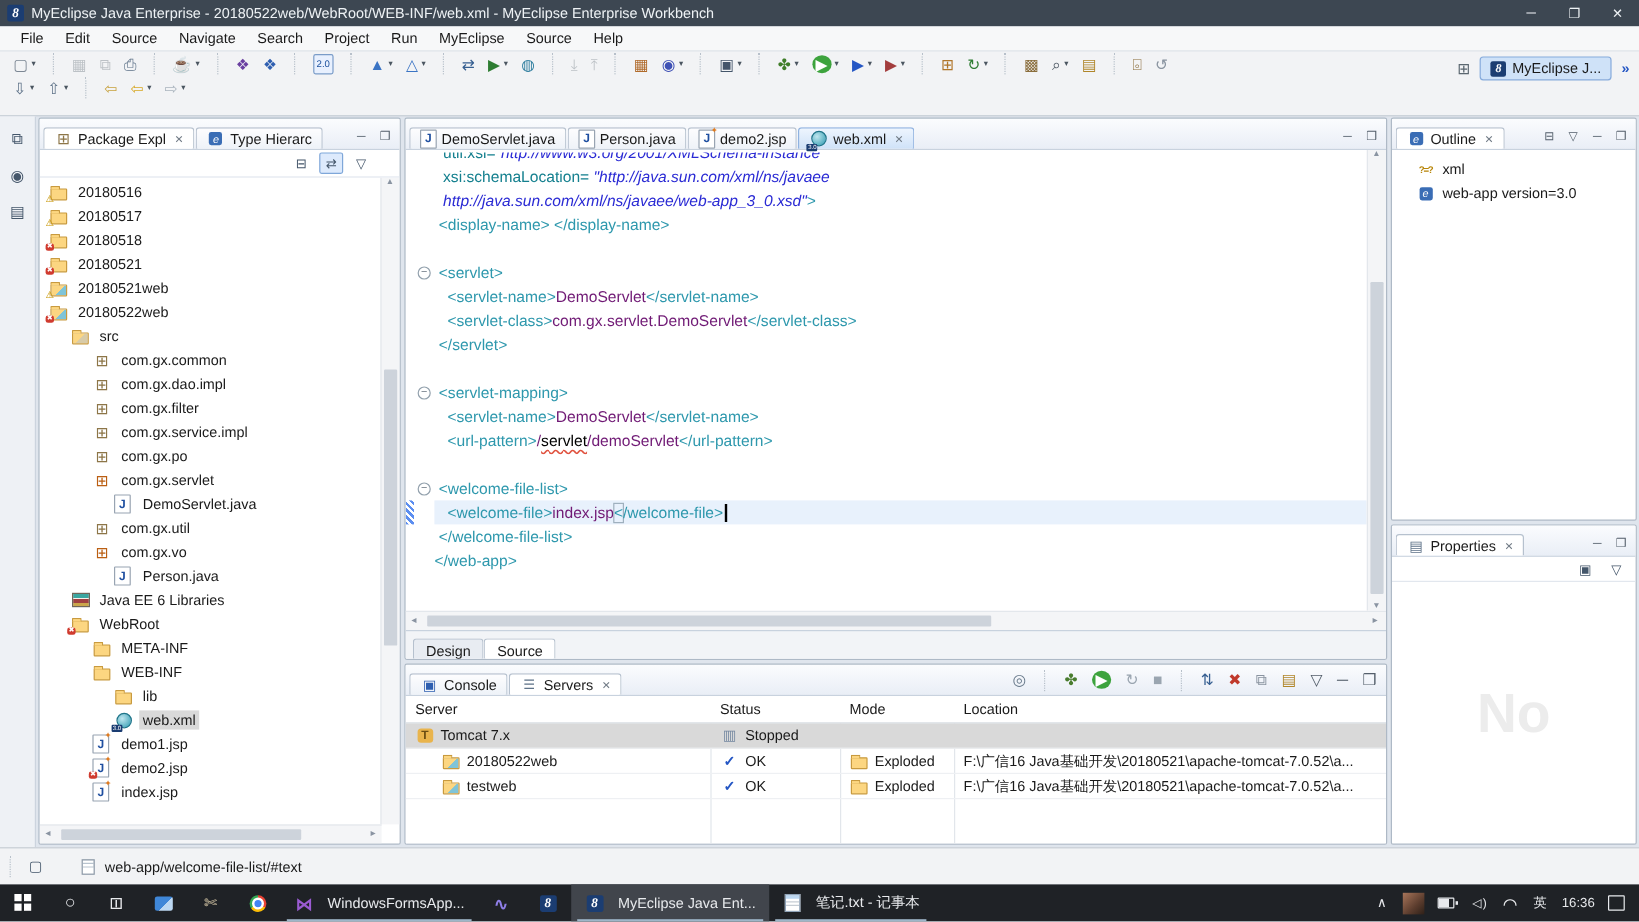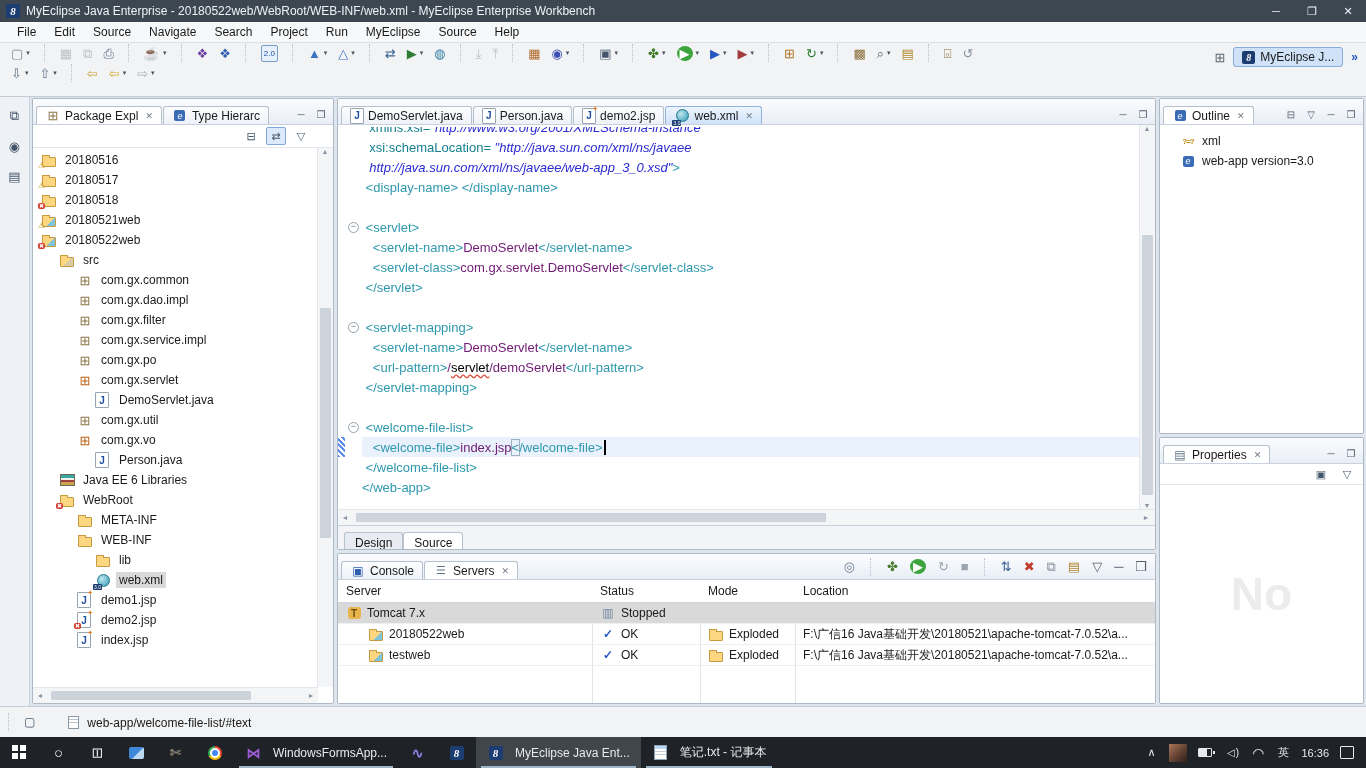--- a/index.html
+++ b/index.html
@@ -434,20 +434,27 @@
           </div>
           <div class="trow" data-level="0">
             <span class="icwrap">
               <span class="ic" data-icon="java-project-icon"></span>
               <span class="dec" data-dec="err"></span>
             </span>
             <span class="tlabel"><span>20180518</span></span>
           </div>
           <div class="trow" data-level="0">
             <span class="icwrap">
+              <span class="ic" data-icon="java-project-icon"></span>
+              <span class="dec" data-dec="err"></span>
+            </span>
+            <span class="tlabel"><span>20180521</span></span>
+          </div>
+          <div class="trow" data-level="0">
+            <span class="icwrap">
               <span class="ic" data-icon="web-project-icon"></span>
               <span class="dec" data-dec="warn"></span>
             </span>
             <span class="tlabel"><span>20180521web</span></span>
           </div>
           <div class="trow" data-level="0">
             <span class="icwrap">
               <span class="ic" data-icon="web-project-icon"></span>
               <span class="dec" data-dec="err"></span>
             </span>
@@ -639,21 +646,21 @@
     <div class="editor-body">
       <div class="codearea">
         <div>
 
         <div class="line" data-clip="true">
               <span class="ann"></span>
               <span class="fold"></span>
               <span class="code">
                 <span style="display:inline-flex;align-items:center;height:100%">
                   
-                <span class="seg" data-style="attr">  xmlns:xsi=</span><span class="seg" data-style="val">"http://www.w3.org/2001/XMLSchema-instance"</span></span>
+                <span class="seg" data-style="attr">  util:xsi=</span><span class="seg" data-style="val">"http://www.w3.org/2001/XMLSchema-instance"</span></span>
               </span>
             </div>
             <div class="line">
               <span class="ann"></span>
               <span class="fold"></span>
               <span class="code">
                 <span style="display:inline-flex;align-items:center;height:100%">
                   
                 <span class="seg" data-style="attr">  xsi:schemaLocation= </span><span class="seg" data-style="val">"http://java.sun.com/xml/ns/javaee</span></span>
               </span>
@@ -752,29 +759,20 @@
                 <span class="seg" data-style="tag">   &lt;servlet-name&gt;</span><span class="seg" data-style="text">DemoServlet</span><span class="seg" data-style="tag">&lt;/servlet-name&gt;</span></span>
               </span>
             </div>
             <div class="line">
               <span class="ann"></span>
               <span class="fold"></span>
               <span class="code">
                 <span style="display:inline-flex;align-items:center;height:100%">
                   
                 <span class="seg" data-style="tag">   &lt;url-pattern&gt;</span><span class="seg" data-style="text">/</span><span class="seg" data-style="warn">servlet</span><span class="seg" data-style="text">/demoServlet</span><span class="seg" data-style="tag">&lt;/url-pattern&gt;</span></span>
-              </span>
-            </div>
-            <div class="line">
-              <span class="ann"></span>
-              <span class="fold"></span>
-              <span class="code">
-                <span style="display:inline-flex;align-items:center;height:100%">
-                  
-                <span class="seg" data-style="tag"> &lt;/servlet-mapping&gt;</span></span>
               </span>
             </div>
             <div class="line">
               <span class="ann"></span>
               <span class="fold"></span>
               <span class="code">
                 <span style="display:inline-flex;align-items:center;height:100%">
                   
                 </span>
               </span>

